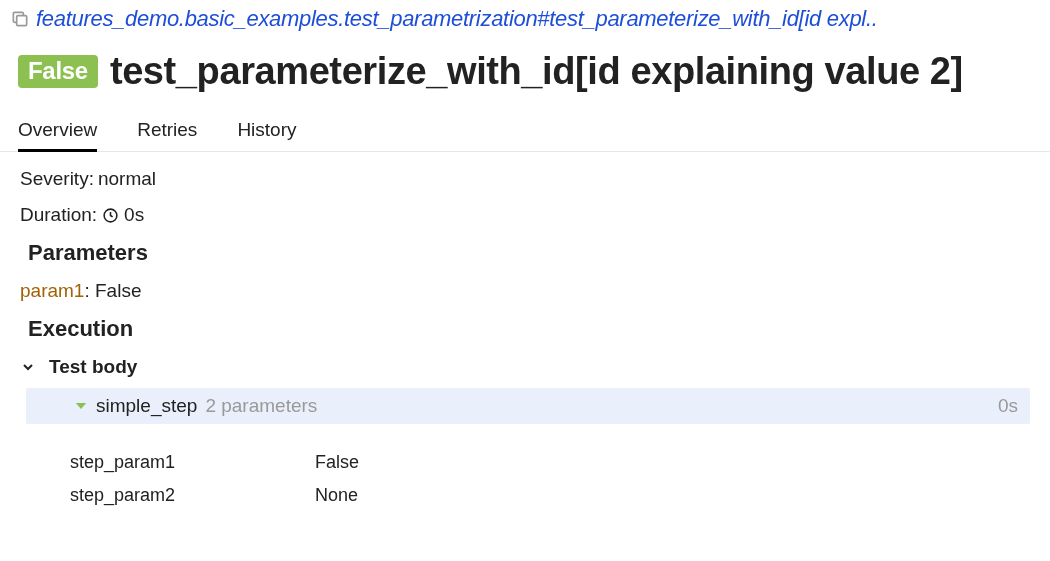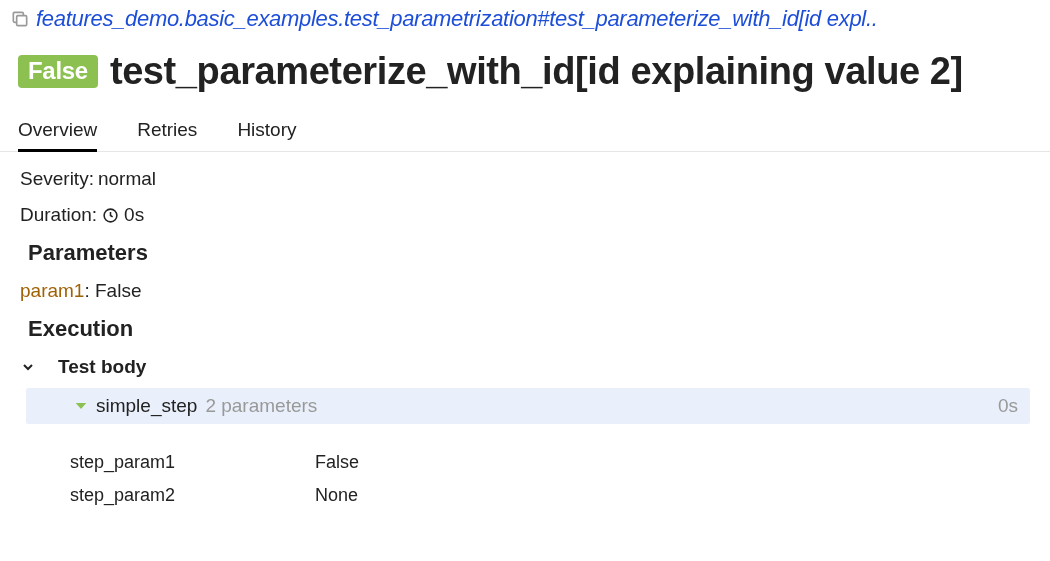--- a/index.html
+++ b/index.html
@@ -81,21 +81,21 @@
       margin: 8px 0 14px 8px;
     }
     .param-line {
       font-size: 19px;
       margin-bottom: 14px;
     }
     .param-key { color: #a16207; }
     .test-body-row {
       display: flex;
       align-items: center;
-      gap: 22px;
+      gap: 13px;
       font-size: 19px;
       font-weight: 700;
       margin-bottom: 10px;
     }
     .chev {
       display: inline-flex;
     }
     .step-row {
       display: flex;
       align-items: center;

